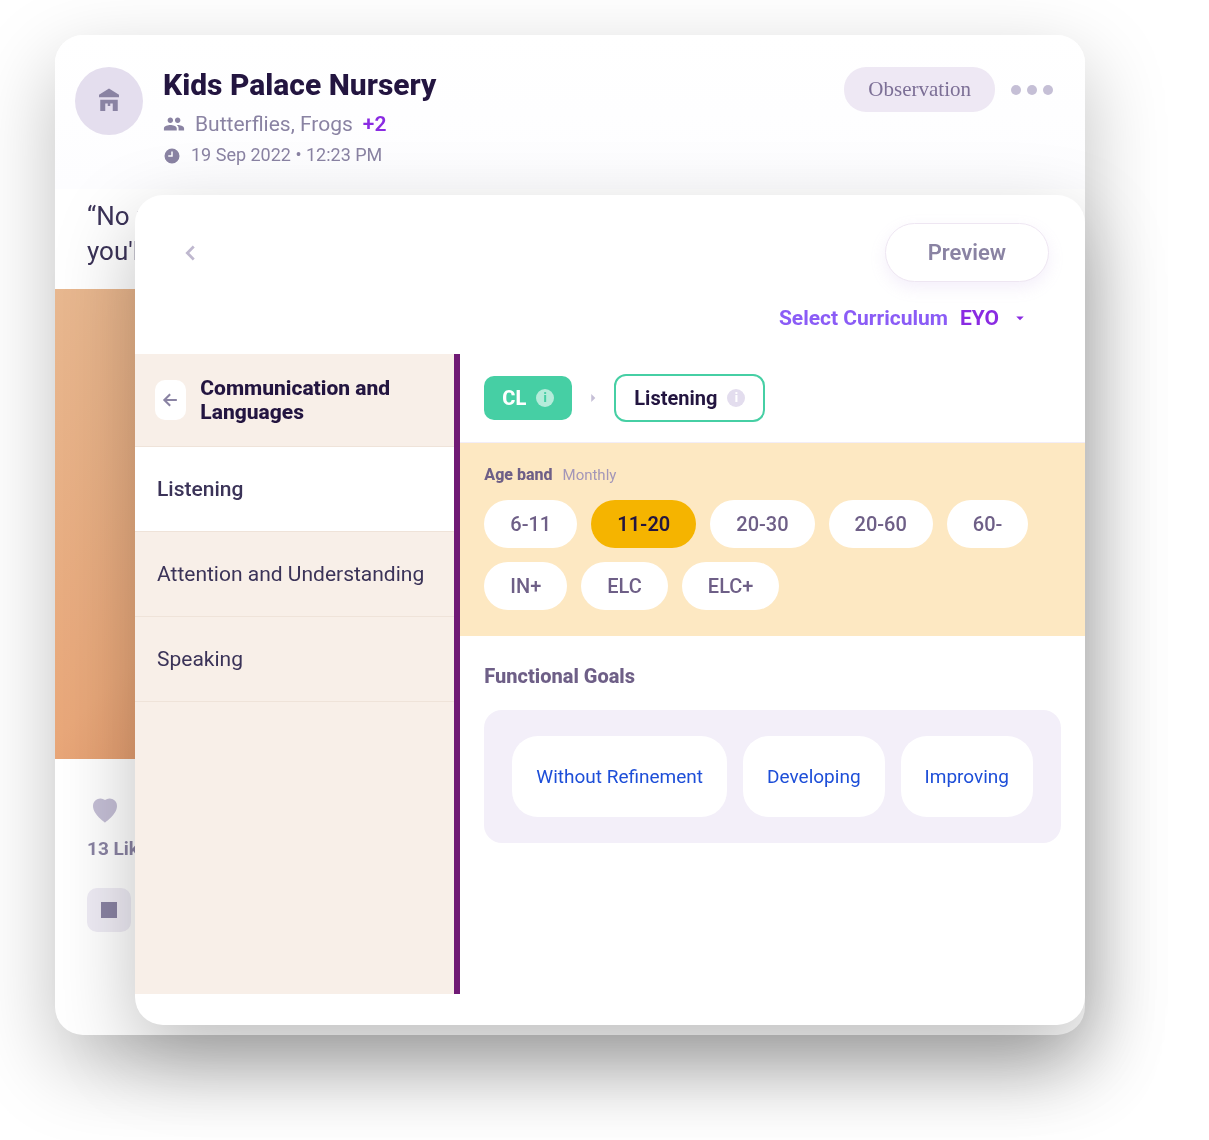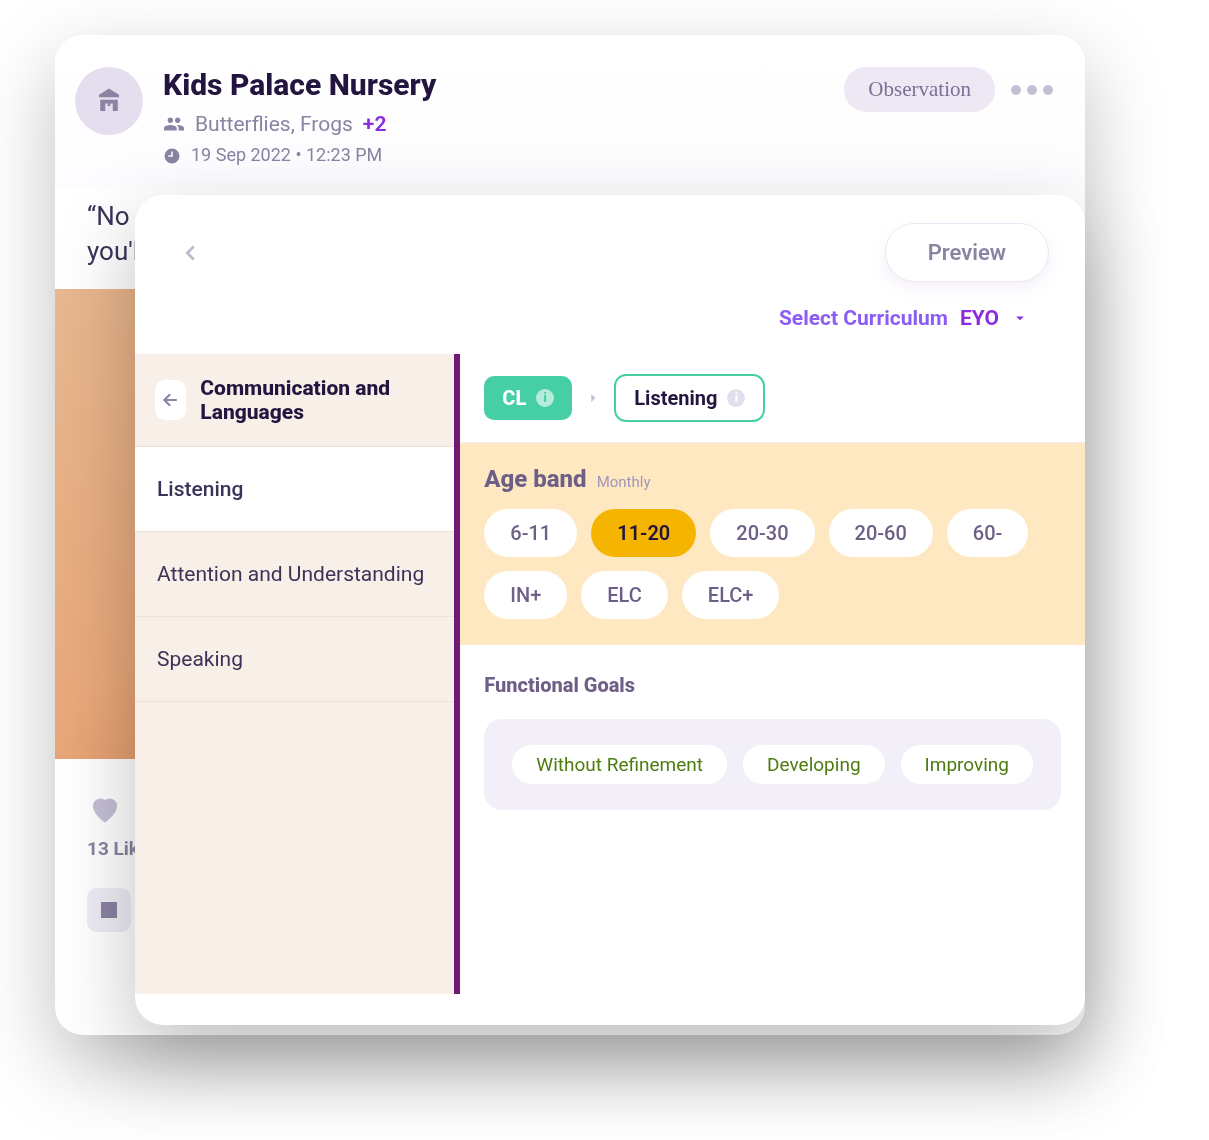--- a/index.html
+++ b/index.html
@@ -199,42 +199,42 @@
     display: inline-flex; align-items: center; justify-content: center;
     font-size: 12px; font-weight: 900;
   }
   .ageband {
     background: #fde8c2;
     padding: 22px 24px 26px 24px;
   }
   .ageband-title {
     display: flex; align-items: baseline; gap: 10px; margin-bottom: 16px;
   }
-  .ageband-title .t { font-size: 24px; font-weight: 800; color: #6e5f87; }
+  .ageband-title .t { font-size: 16px; font-weight: 800; color: #6e5f87; }
   .ageband-title .s { font-size: 15px; color: #a396b8; }
   .pill-row { display: flex; flex-wrap: wrap; gap: 14px; }
   .pill {
     background: #fff; border-radius: 26px;
     padding: 12px 26px; font-size: 20px;
     color: #6e5f87; font-weight: 500;
     cursor: pointer; white-space: nowrap; text-align: center;
   }
   .pill.active { background: #f5b400; color: #231540; font-weight: 600; }
   .goals { padding: 28px 24px 24px 24px; }
   .goals-title { font-size: 20px; font-weight: 800; color: #6e5f87; margin-bottom: 22px; }
   .goal-card {
     background: #f3eff9;
     border-radius: 18px;
     padding: 26px 28px;
   }
   .goal-text { font-size: 22px; color: #231540; line-height: 1.35; margin-bottom: 22px; }
   .goal-pills { display: flex; gap: 16px; }
   .gpill {
     background: #fff; border-radius: 26px;
-    padding: 8px 24px; font-size: 19px; color: #4d7c0f;
+    padding: 29px 24px; font-size: 19px; color: #1d4ed8;
     cursor: pointer; white-space: nowrap;
   }
 </style>
 </head>
 <body>
 
 <div class="card">
   <div class="header">
     <div class="avatar">
       <svg width="30" height="30" viewBox="0 0 24 24" fill="currentColor">

